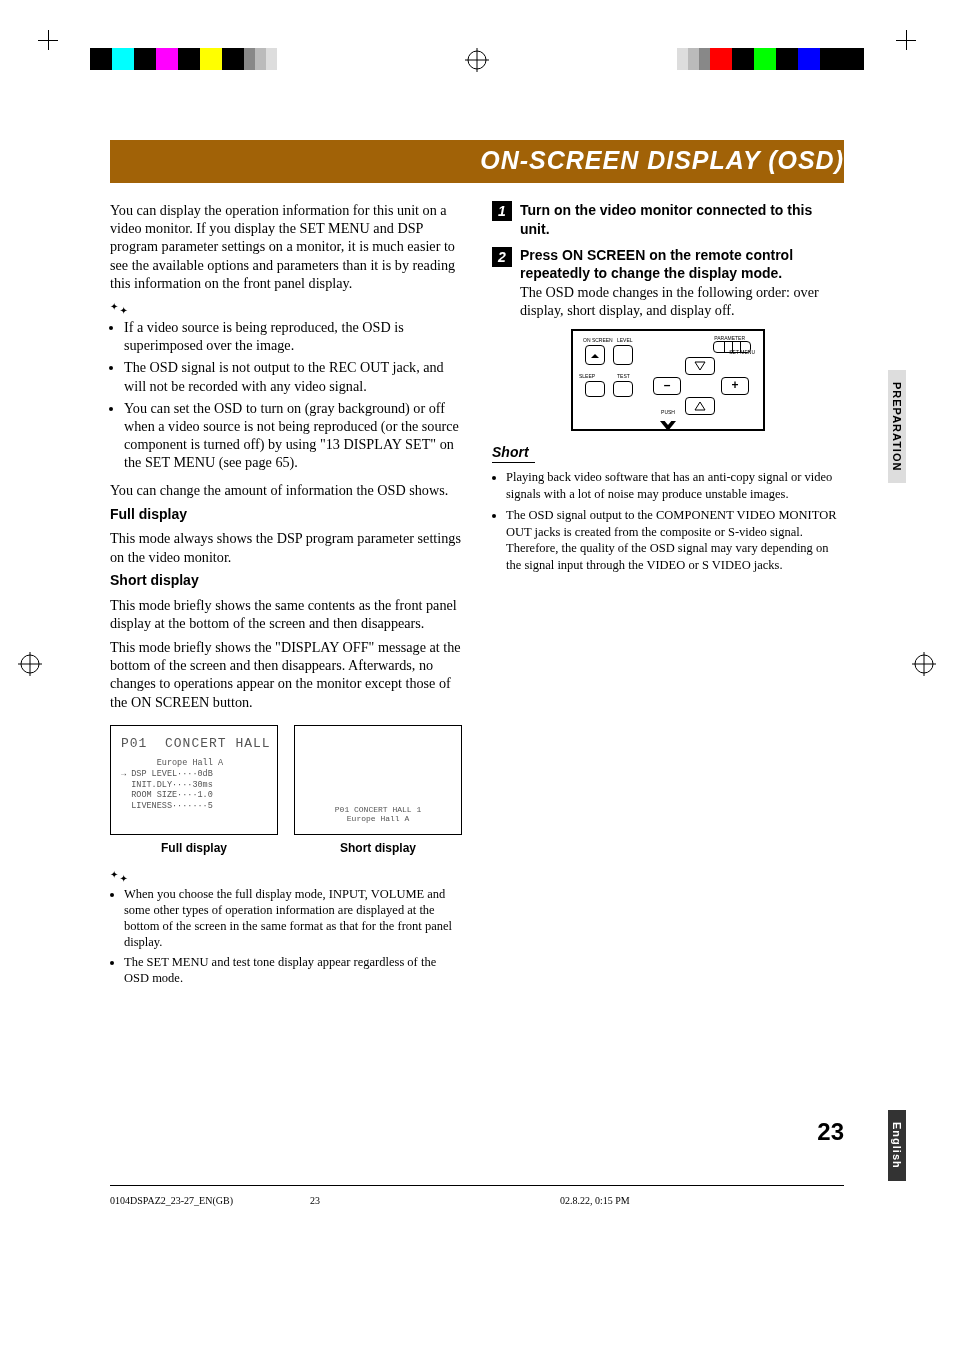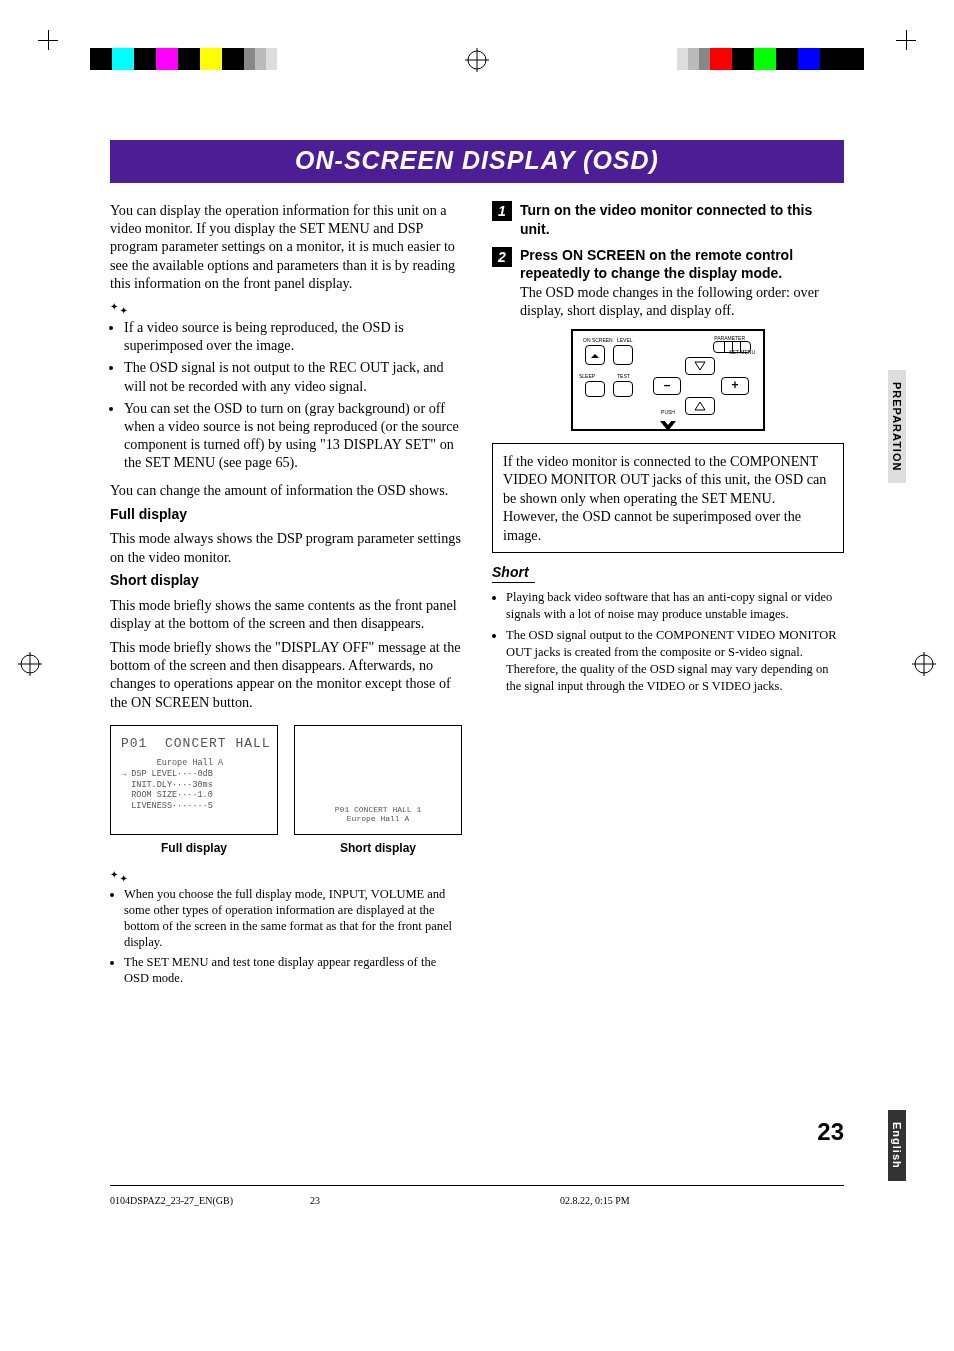--- a/index.html
+++ b/index.html
@@ -31,23 +31,23 @@
   .reg-side svg { display:block; }
 
   .page {
     position: relative;
     width: 954px;
     box-sizing: border-box;
     padding: 140px 110px 60px 110px;
   }
 
   .title-band {
-    background: #4c1d95;
+    background: #a16207;
     color: #fff;
-    text-align: center;
+    text-align: right;
     font-family: Arial, Helvetica, sans-serif;
     font-weight: bold;
     font-style: italic;
     font-size: 25px;
     letter-spacing: 1px;
     padding: 6px 0 8px;
     margin-bottom: 18px;
   }
 
   .columns {
@@ -316,21 +316,20 @@
         <div class="rounded-btn" style="right:48px; top:66px; width:28px; height:16px;">
           <svg viewBox="0 0 28 16">
               <path d="M14 4l-5 8h10z" fill="none" stroke="#000"></path>
             </svg>
         </div>
 
         <span class="remote-top-label" style="left:50%; bottom:14px; transform:translateX(-50%);">PUSH</span>
         <div class="arrow-down" style="left:50%; bottom:-2px; transform:translateX(-50%);"></div>
       </div>
 
-      <div class="note-box">If the video monitor is connected to the COMPONENT VIDEO MONITOR OUT jacks of this unit, the OSD can be shown only when operating the SET MENU. However, the OSD cannot be superimposed over the image.</div>
 
       <span class="notes-label">Short</span>
       <ul class="notes">
         <li>Playing back video software that has an anti-copy signal or video signals with a lot of noise may produce unstable images.</li>
         <li>The OSD signal output to the COMPONENT VIDEO MONITOR OUT jacks is created from the composite or S-video signal. Therefore, the quality of the OSD signal may vary depending on the signal input through the VIDEO or S VIDEO jacks.</li>
       </ul>
     </div>
   </div>
 
   <div class="side-tab" style="top:370px;">PREPARATION</div>

